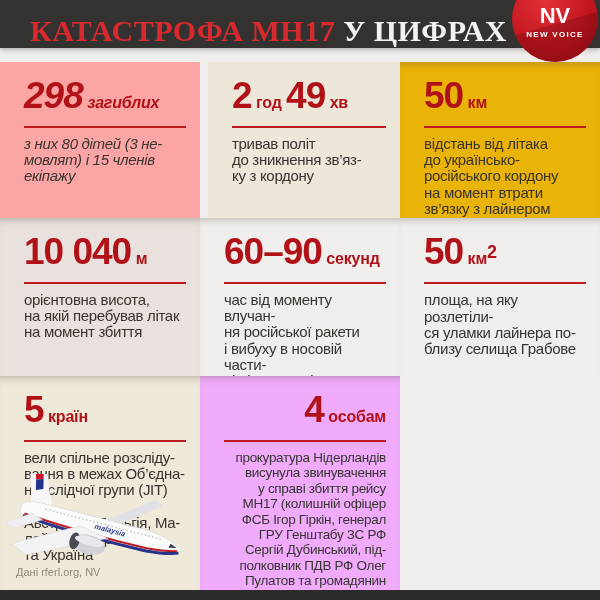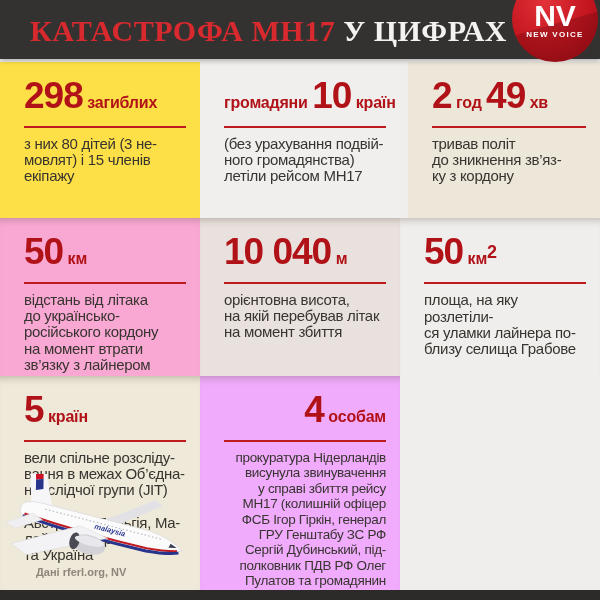--- a/index.html
+++ b/index.html
@@ -1,60 +1,60 @@
 <!DOCTYPE html>
 <html><head>
 <meta charset="utf-8">
 <style>
   html,body{margin:0;padding:0;}
   body{width:600px;height:600px;overflow:hidden;font-family:"Liberation Sans",sans-serif;}
   .page{position:relative;width:600px;height:600px;background:#efeeec;overflow:hidden;}
 
   
-  .header{position:relative;height:59px;background:#343231;z-index:5;box-shadow:0 2px 5px rgba(0,0,0,.25);}
+  .header{position:relative;height:48px;background:#343231;z-index:5;box-shadow:0 2px 5px rgba(0,0,0,.25);}
   .title{position:absolute;left:30px;top:0;line-height:62px;white-space:nowrap;
          font-family:"Liberation Serif",serif;font-weight:700;font-size:30px;letter-spacing:.5px;}
   .title .t-red{color:#d8292e;}
   .title .t-white{color:#f3f2f0;}
 
   .nv-logo{position:absolute;right:2px;top:-24px;width:86px;height:86px;border-radius:50%;
            background:radial-gradient(circle at 38% 30%, #e23139 0%, #c3161f 55%, #9c0d15 100%);
            overflow:hidden;z-index:8;text-align:center;color:#fff;}
   .nv-logo::after{content:"";position:absolute;left:-12%;top:55%;width:140%;height:70%;
            background:rgba(60,0,5,.22);transform:rotate(-16deg);}
-  .nv-initials{margin-top:26px;font-size:30px;font-weight:700;line-height:28px;letter-spacing:0;position:relative;z-index:2;}
+  .nv-initials{margin-top:26px;font-size:22px;font-weight:700;line-height:28px;letter-spacing:0;position:relative;z-index:2;}
   .nv-name{font-size:8px;font-weight:700;letter-spacing:1.3px;position:relative;z-index:2;}
 
   
   .grid{position:absolute;top:62px;left:0;width:600px;display:grid;
         grid-template-columns:200px 200px 200px;grid-template-rows:156px 158px 214px;}
   .cell{position:relative;padding:17px 14px 0 24px;box-sizing:border-box;}
   .r2,.r3{box-shadow:inset 0 8px 8px -7px rgba(90,70,60,.38);}
-  .bg-pink{background:#fde047;}
+  .bg-pink{background:#fca5a5;font-style:italic;}
   .bg-grey{background:#f0efee;}
   .bg-beige{background:#ece7d9;margin-left:8px;}
-  .bg-beige2{background:#f9a8d4;}
+  .bg-beige2{background:#eab308;}
   .bg-pink2{background:#e8e1dd;}
   .bg-grey2{background:#efeeec;}
   .bg-beige3{background:#eee9d9;}
   .bg-pink3{background:#f0abfc;text-align:right;}
 
   .figure{white-space:nowrap;line-height:34px;color:#b11218;}
   .fnum{font-size:37px;font-weight:700;letter-spacing:-1px;}
   .fnum:empty{display:none;}
   .flabel{font-size:16px;font-weight:700;letter-spacing:-.2px;}
   .flabel:empty{display:none;}
   .figure sup{font-size:18px;font-weight:700;}
   .figure sup:empty{display:none;}
   .rule{height:2px;background:#bf1b1f;margin-top:6px;}
   .desc{margin-top:8px;font-size:15px;line-height:1.08;letter-spacing:-.3px;
         color:#38342f;white-space:pre-line;}
   .desc.small{font-size:13.5px;line-height:1.14;}
 
-  .source-note{position:absolute;left:36px;bottom:12px;font-size:11px;color:#8d867a;letter-spacing:0;font-weight:bold;}
+  .source-note{position:absolute;left:16px;bottom:12px;font-size:11px;color:#8d867a;letter-spacing:0;}
 
   
   .plane{position:absolute;left:0;top:474px;width:205px;height:116px;z-index:3;}
 
   
   .bottom-bar{position:absolute;left:0;top:590px;width:600px;height:10px;background:#2c2b29;}
 </style>
 </head>
 <body>
 
@@ -71,27 +71,20 @@
   <div class="grid">
 
     <div class="cell r1 bg-pink">
       <div class="figure"><span class="fnum">298</span> <span class="flabel">загиблих</span></div>
       <div class="rule"></div>
       <div class="desc">з них 80 дітей (3 не-
 мовлят) і 15 членів
 екіпажу</div>
     </div>
 
-    <div class="cell r1 bg-grey">
-      <div class="figure"><span class="flabel">громадяни</span> <span class="fnum">10</span> <span class="flabel">країн</span></div>
-      <div class="rule"></div>
-      <div class="desc">(без урахування подвій-
-ного громадянства)
-летіли рейсом МН17</div>
-    </div>
 
     <div class="cell r1 bg-beige">
       <div class="figure"><span class="fnum">2</span> <span class="flabel">год</span> <span class="fnum">49</span> <span class="flabel">хв</span></div>
       <div class="rule"></div>
       <div class="desc">тривав політ
 до зникнення зв’яз-
 ку з кордону</div>
     </div>
 
     <div class="cell r2 bg-beige2">
@@ -105,20 +98,29 @@
     </div>
 
     <div class="cell r2 bg-pink2">
       <div class="figure"><span class="fnum">10 040</span> <span class="flabel">м</span></div>
       <div class="rule"></div>
       <div class="desc">орієнтовна висота,
 на якій перебував літак
 на момент збиття</div>
     </div>
 
+    <div class="cell r2 bg-grey2">
+      <div class="figure"><span class="fnum">60–90</span> <span class="flabel">секунд</span></div>
+      <div class="rule"></div>
+      <div class="desc">час від моменту влучан-
+ня російської ракети
+і вибуху в носовій части-
+ні літака до зіткнення
+лайнера із землею</div>
+    </div>
 
     <div class="cell r3 bg-grey2">
       <div class="figure"><span class="fnum">50</span> <span class="flabel"><span>км</span><sup>2</sup></span></div>
       <div class="rule"></div>
       <div class="desc">площа, на яку розлетіли-
 ся уламки лайнера по-
 близу селища Грабове</div>
     </div>
 
     <div class="cell r3 bg-beige3">

